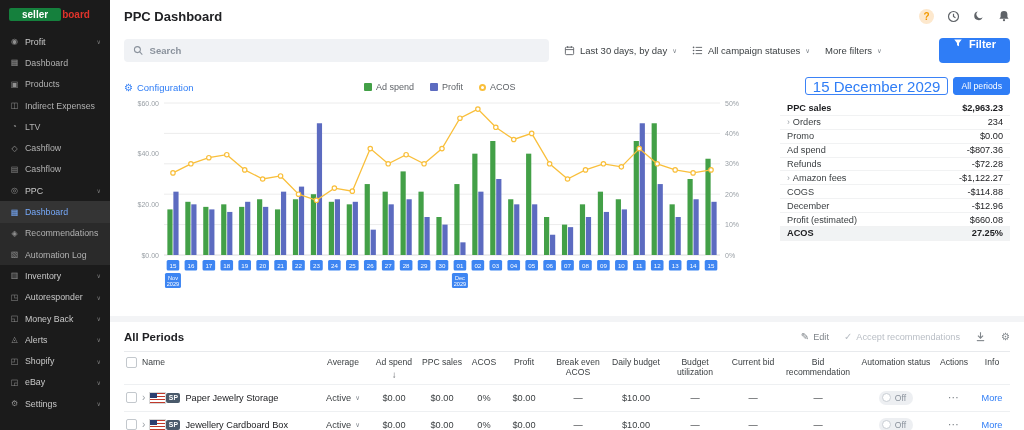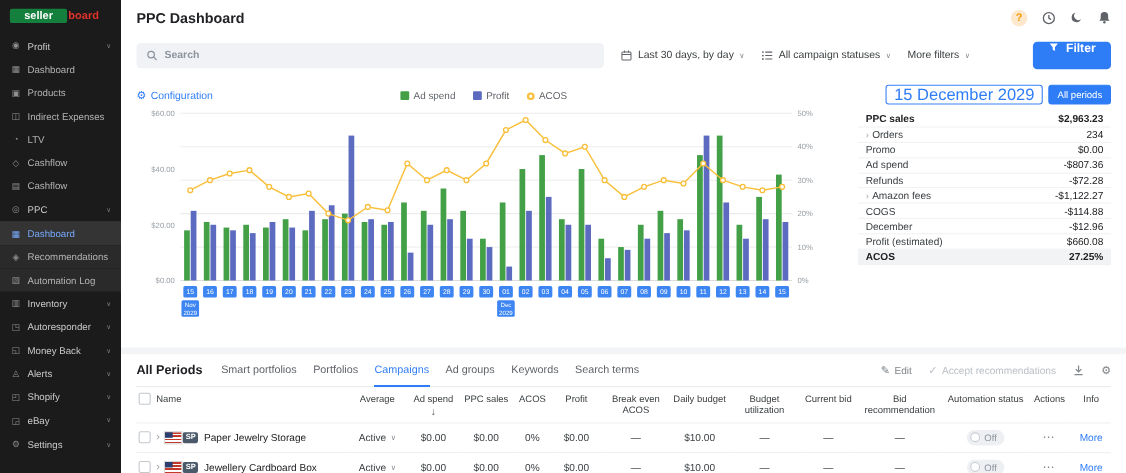--- a/index.html
+++ b/index.html
@@ -498,28 +498,20 @@
               <span>ACOS</span>
               <span class="stat-val">27.25%</span>
             </div>
           </div>
       </div>
     </div>
 
     <div class="bottom">
       <div class="tabs-row">
         <span class="period">All Periods</span>
-        <div id="tabs" style="display:flex;gap:13px;height:30px;">
-            <span class="tab">Smart portfolios</span>
-            <span class="tab">Portfolios</span>
-            <span class="tab active">Campaigns</span>
-            <span class="tab">Ad groups</span>
-            <span class="tab">Keywords</span>
-            <span class="tab">Search terms</span>
-          </div>
         <div class="tab-actions">
           <span class="action">
             <span class="aicon">✎</span>
             <span>Edit</span>
           </span>
           <span class="action disabled">
             <span class="aicon">✓</span>
             <span>Accept recommendations</span>
           </span>
           <span class="action">

